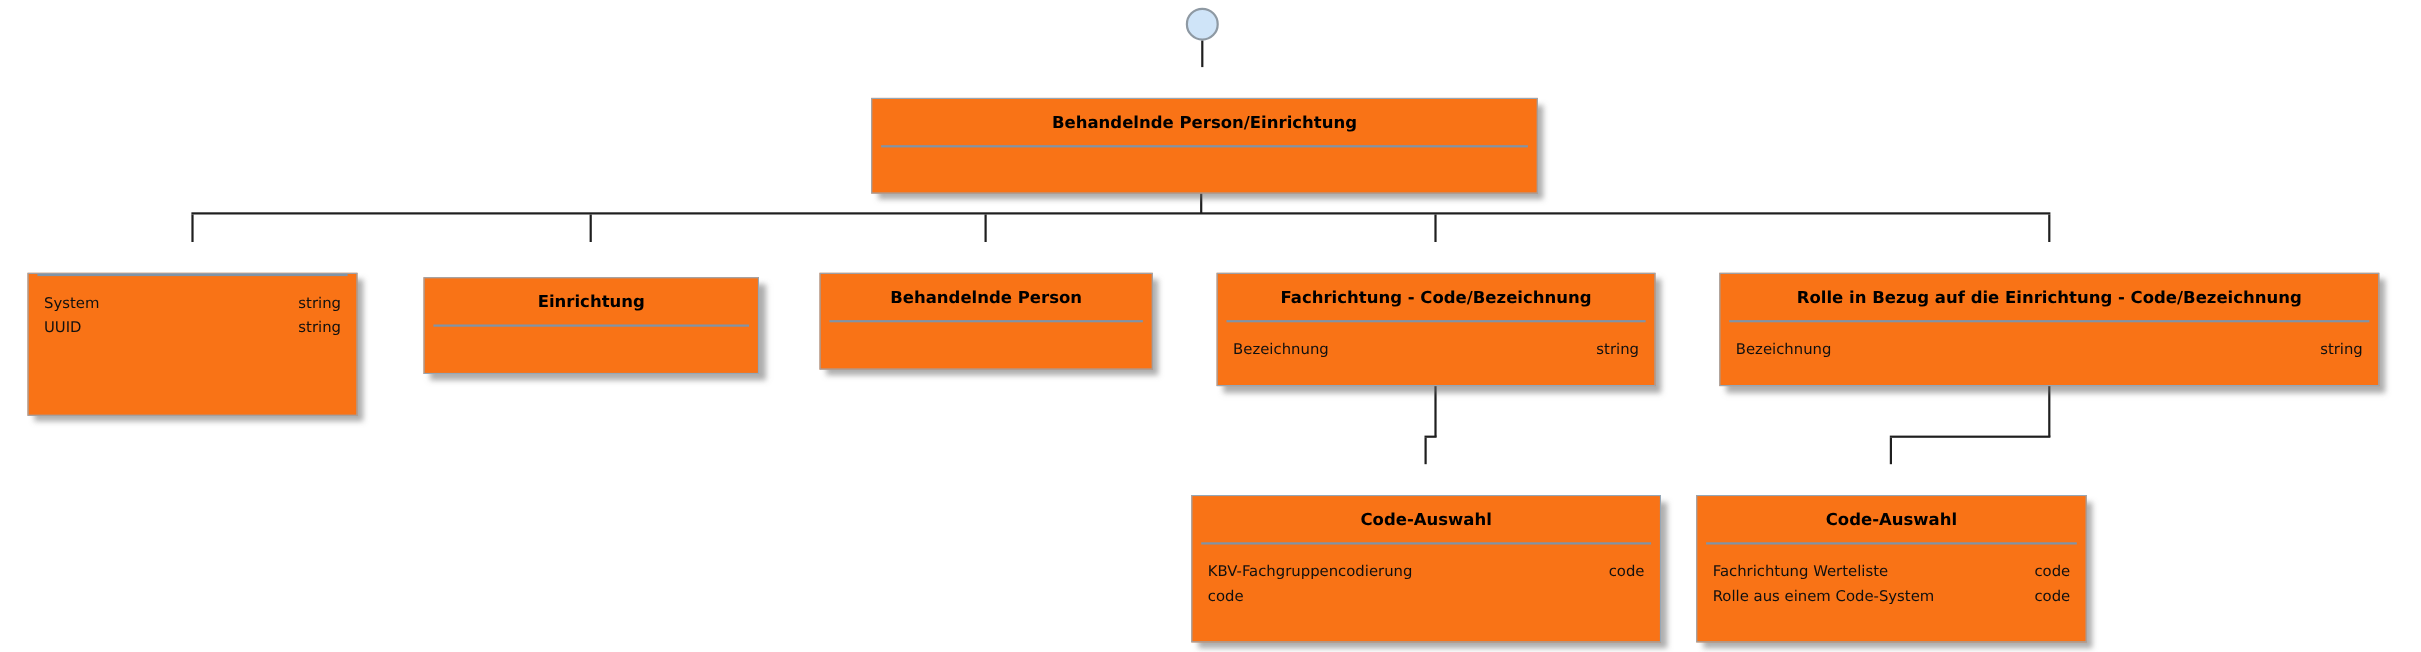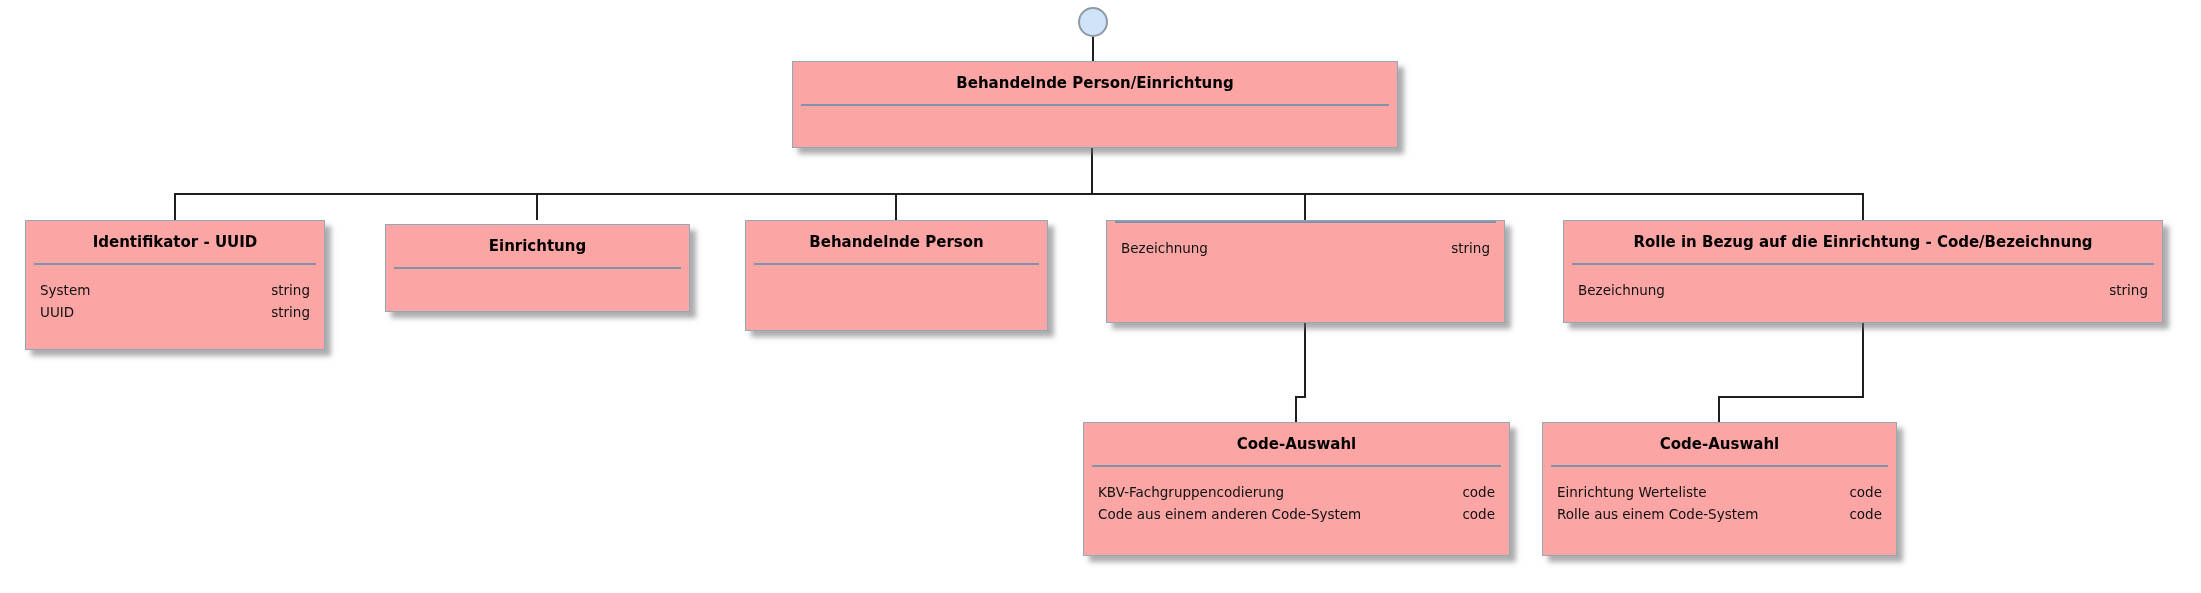--- a/index.html
+++ b/index.html
@@ -2,22 +2,23 @@
 <html><head>
 <meta charset="utf-8">
 <style>
   html, body { margin:0; padding:0; background:#ffffff; }
   .canvas {
     position:relative; width:2201px; height:593px; background:#ffffff;
     font-family:"DejaVu Sans", "Liberation Sans", sans-serif; overflow:hidden;
   }
   .node {
     position:absolute; box-sizing:border-box;
-    background:#fca5a5; border:1.5px solid #94a7b7;
+    background:#f97316; border:1.5px solid #94a7b7;
     box-shadow:6px 6px 5px rgba(105,105,105,0.55);
+    margin-top:28px;
   }
   .node-title {
     height:42px; display:flex; align-items:center; justify-content:center;
     font-weight:bold; font-size:15px; color:#000;
   }
   .node-sep { height:0; border-top:2px solid #8094a8; margin:0 8px; }
   .node-body { padding-top:14px; }
   .row {
     display:flex; justify-content:space-between;
     padding:0 14px; line-height:22px; font-size:13.5px; color:#101010;
@@ -27,21 +28,21 @@
   .cline { position:absolute; background:#1f1f1f; }
   .circle {
     position:absolute; left:1078px; top:7px; width:30px; height:30px;
     border-radius:50%; background:#cfe4f8; border:2px solid #8e99a3;
     box-sizing:border-box;
   }
   
   #n-root          { left:792px;  top:61px;  width:606px; height:87px; }
   #n-identifikator { left:25px;   top:220px; width:300px; height:130px; }
   #n-einrichtung   { left:385px;  top:224px; width:305px; height:88px; }
-  #n-person        { left:745px;  top:220px; width:303px; height:111px; }
+  #n-person        { left:745px;  top:220px; width:303px; height:88px; }
   #n-fachrichtung  { left:1106px; top:220px; width:399px; height:103px; }
   #n-rolle         { left:1563px; top:220px; width:600px; height:103px; }
   #n-ca1           { left:1083px; top:422px; width:427px; height:134px; }
   #n-ca2           { left:1542px; top:422px; width:355px; height:134px; }
   
   #c-stem      { left:1092px; top:37px;  width:2px;    height:24px; }
   #c-rootdrop  { left:1091px; top:148px; width:2px;    height:46px; }
   #c-bus       { left:174px;  top:193px; width:1690px; height:2px; }
   #c-drop1     { left:174px;  top:195px; width:2px;    height:25px; }
   #c-drop2     { left:536px;  top:195px; width:2px;    height:25px; }
@@ -76,21 +77,20 @@
   <div class="cline" id="c-e2b"></div>
   <div class="cline" id="c-e2c"></div>
 
   <div class="node" id="n-root">
     <div class="node-title">Behandelnde Person/Einrichtung</div>
     <div class="node-sep"></div>
     <div class="node-body"></div>
   </div>
 
   <div class="node" id="n-identifikator">
-    <div class="node-title">Identifikator - UUID</div>
     <div class="node-sep"></div>
     <div class="node-body">
       <div class="row">
         <span class="fname">System</span>
         <span class="ftype">string</span>
       </div>
       <div class="row">
         <span class="fname">UUID</span>
         <span class="ftype">string</span>
       </div>
@@ -103,20 +103,21 @@
     <div class="node-body"></div>
   </div>
 
   <div class="node" id="n-person">
     <div class="node-title">Behandelnde Person</div>
     <div class="node-sep"></div>
     <div class="node-body"></div>
   </div>
 
   <div class="node" id="n-fachrichtung">
+    <div class="node-title">Fachrichtung - Code/Bezeichnung</div>
     <div class="node-sep"></div>
     <div class="node-body">
       <div class="row">
         <span class="fname">Bezeichnung</span>
         <span class="ftype">string</span>
       </div>
     </div>
   </div>
 
   <div class="node" id="n-rolle">
@@ -132,32 +133,31 @@
 
   <div class="node" id="n-ca1">
     <div class="node-title">Code-Auswahl</div>
     <div class="node-sep"></div>
     <div class="node-body">
       <div class="row">
         <span class="fname">KBV-Fachgruppencodierung</span>
         <span class="ftype">code</span>
       </div>
       <div class="row">
-        <span class="fname">Code aus einem anderen Code-System</span>
         <span class="ftype">code</span>
       </div>
     </div>
   </div>
 
   <div class="node" id="n-ca2">
     <div class="node-title">Code-Auswahl</div>
     <div class="node-sep"></div>
     <div class="node-body">
       <div class="row">
-        <span class="fname">Einrichtung Werteliste</span>
+        <span class="fname">Fachrichtung Werteliste</span>
         <span class="ftype">code</span>
       </div>
       <div class="row">
         <span class="fname">Rolle aus einem Code-System</span>
         <span class="ftype">code</span>
       </div>
     </div>
   </div>
 
 </div>

